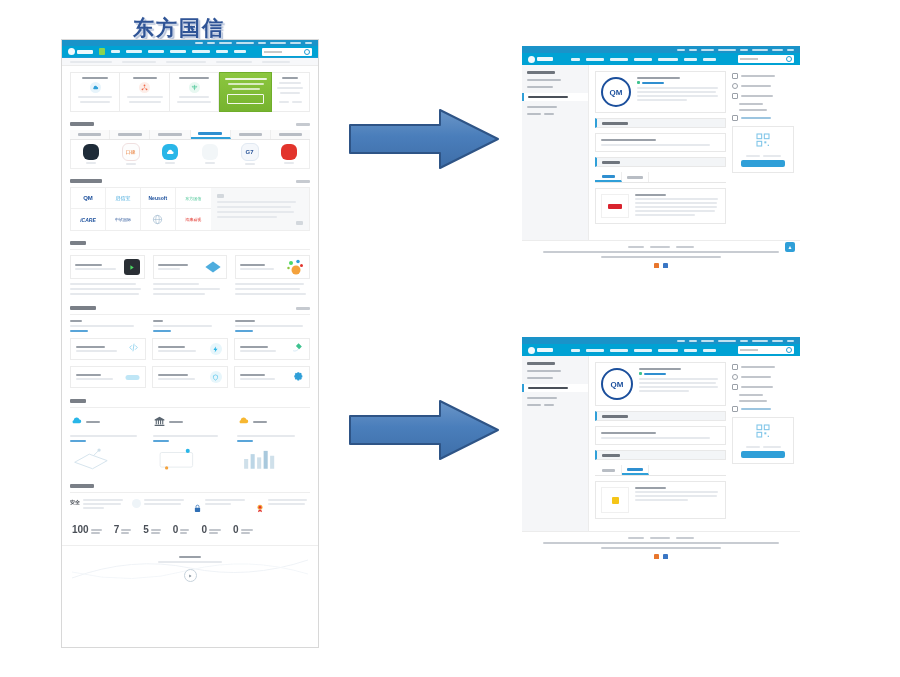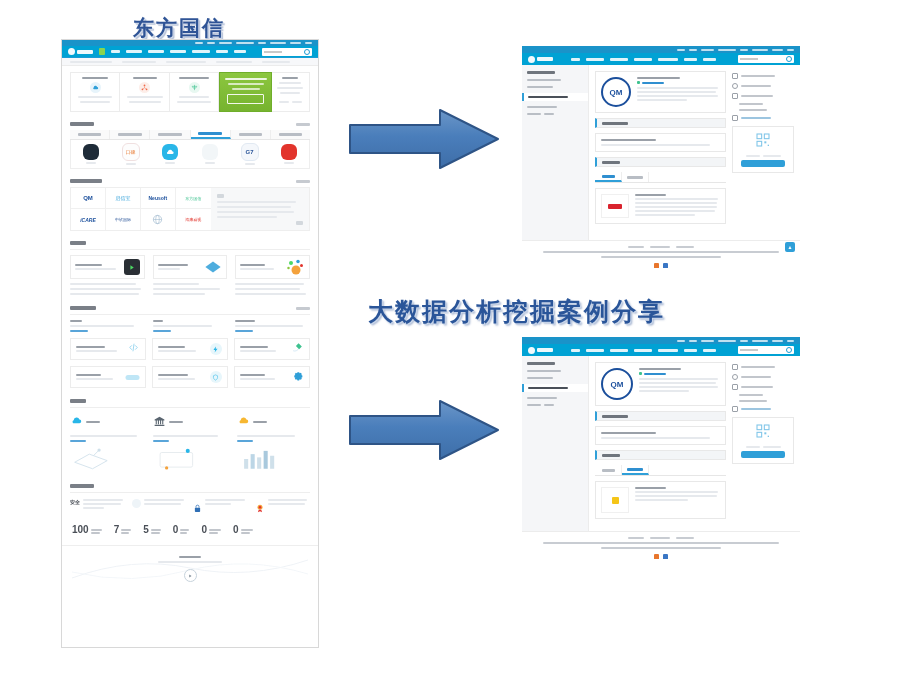--- a/index.html
+++ b/index.html
@@ -131,21 +131,20 @@
   .social{display:flex;gap:4px;justify-content:center;}
   .social i{width:5px;height:6px;border-radius:1px;display:block;}
 </style>
 </head>
 <body>
 
 <div class="slide">
 
   <div class="slide-title" id="title-1">东方国信</div>
 
-  <div class="slide-title" id="title-2">大数据分析挖掘案例分享</div>
 
   <div class="arrow" style="left:348px;top:107px;">
     <svg width="152" height="64" viewBox="0 0 152 64">
       <defs>
         <linearGradient id="ag1" x1="0" y1="0" x2="0" y2="1">
           <stop offset="0%" stop-color="#6b96c8"></stop>
             <stop offset="45%" stop-color="#4a7ebb"></stop>
           <stop offset="100%" stop-color="#3e6ea8"></stop>
         </linearGradient>
       </defs>

